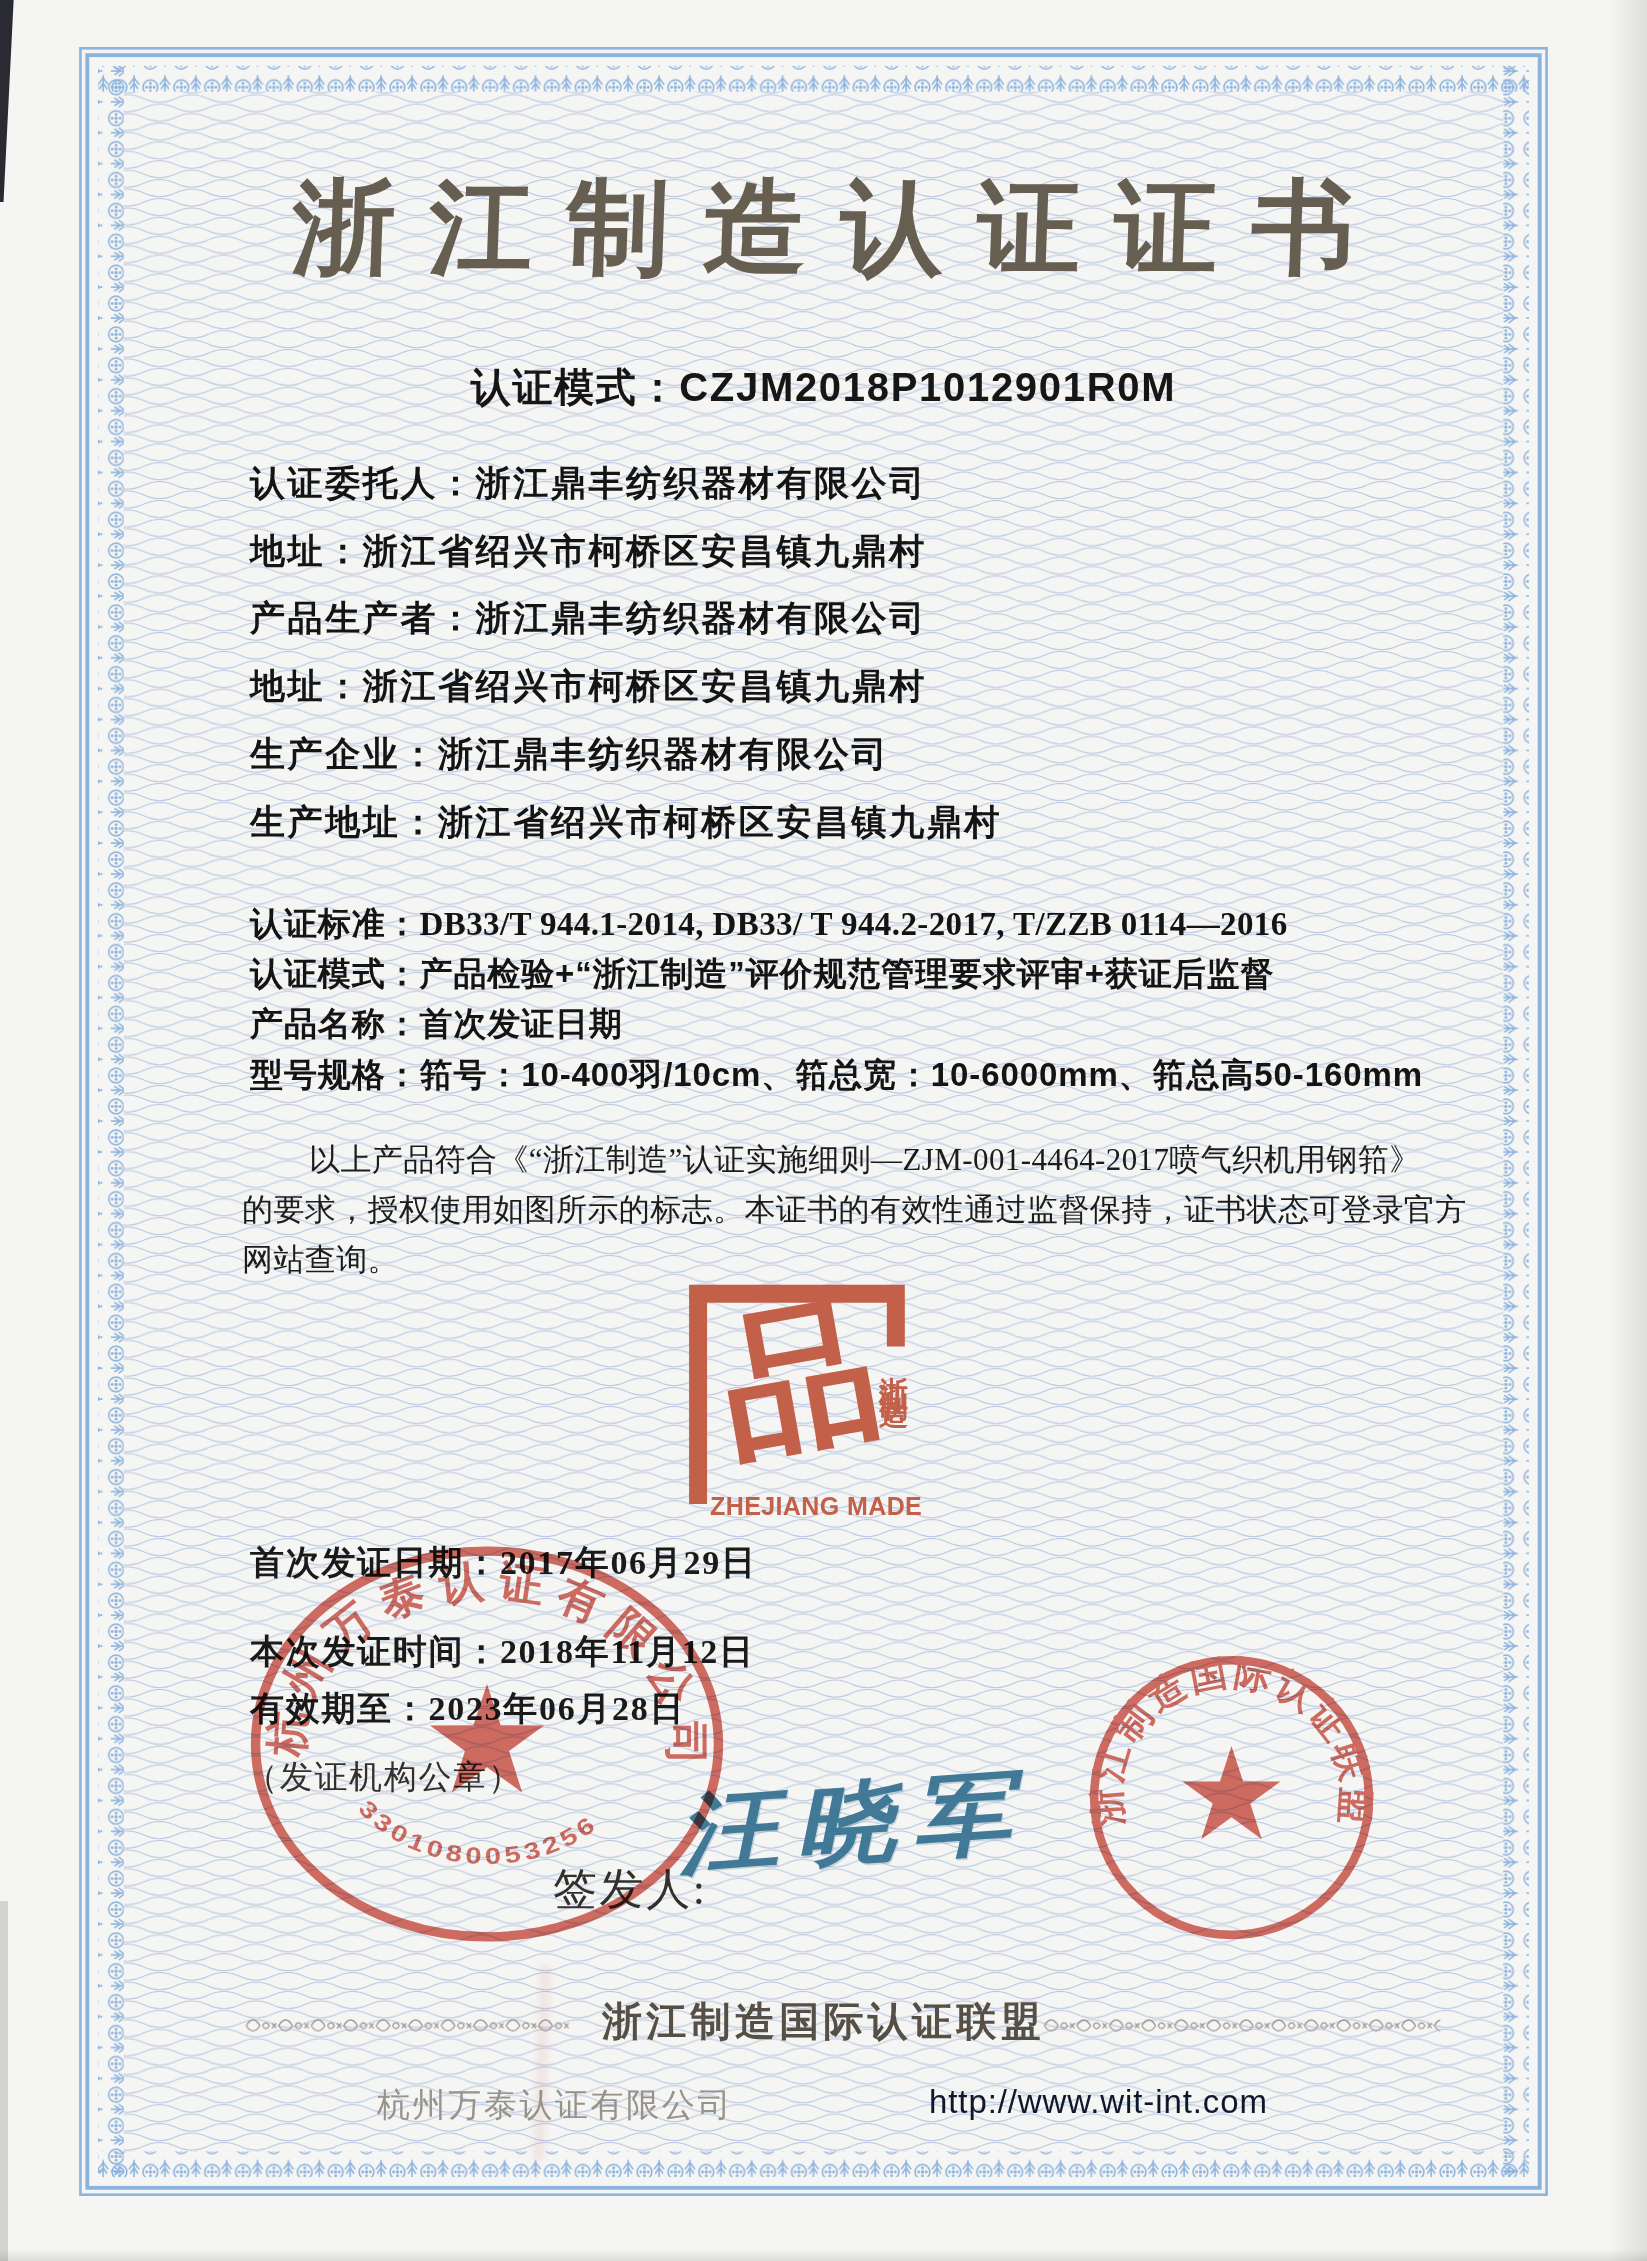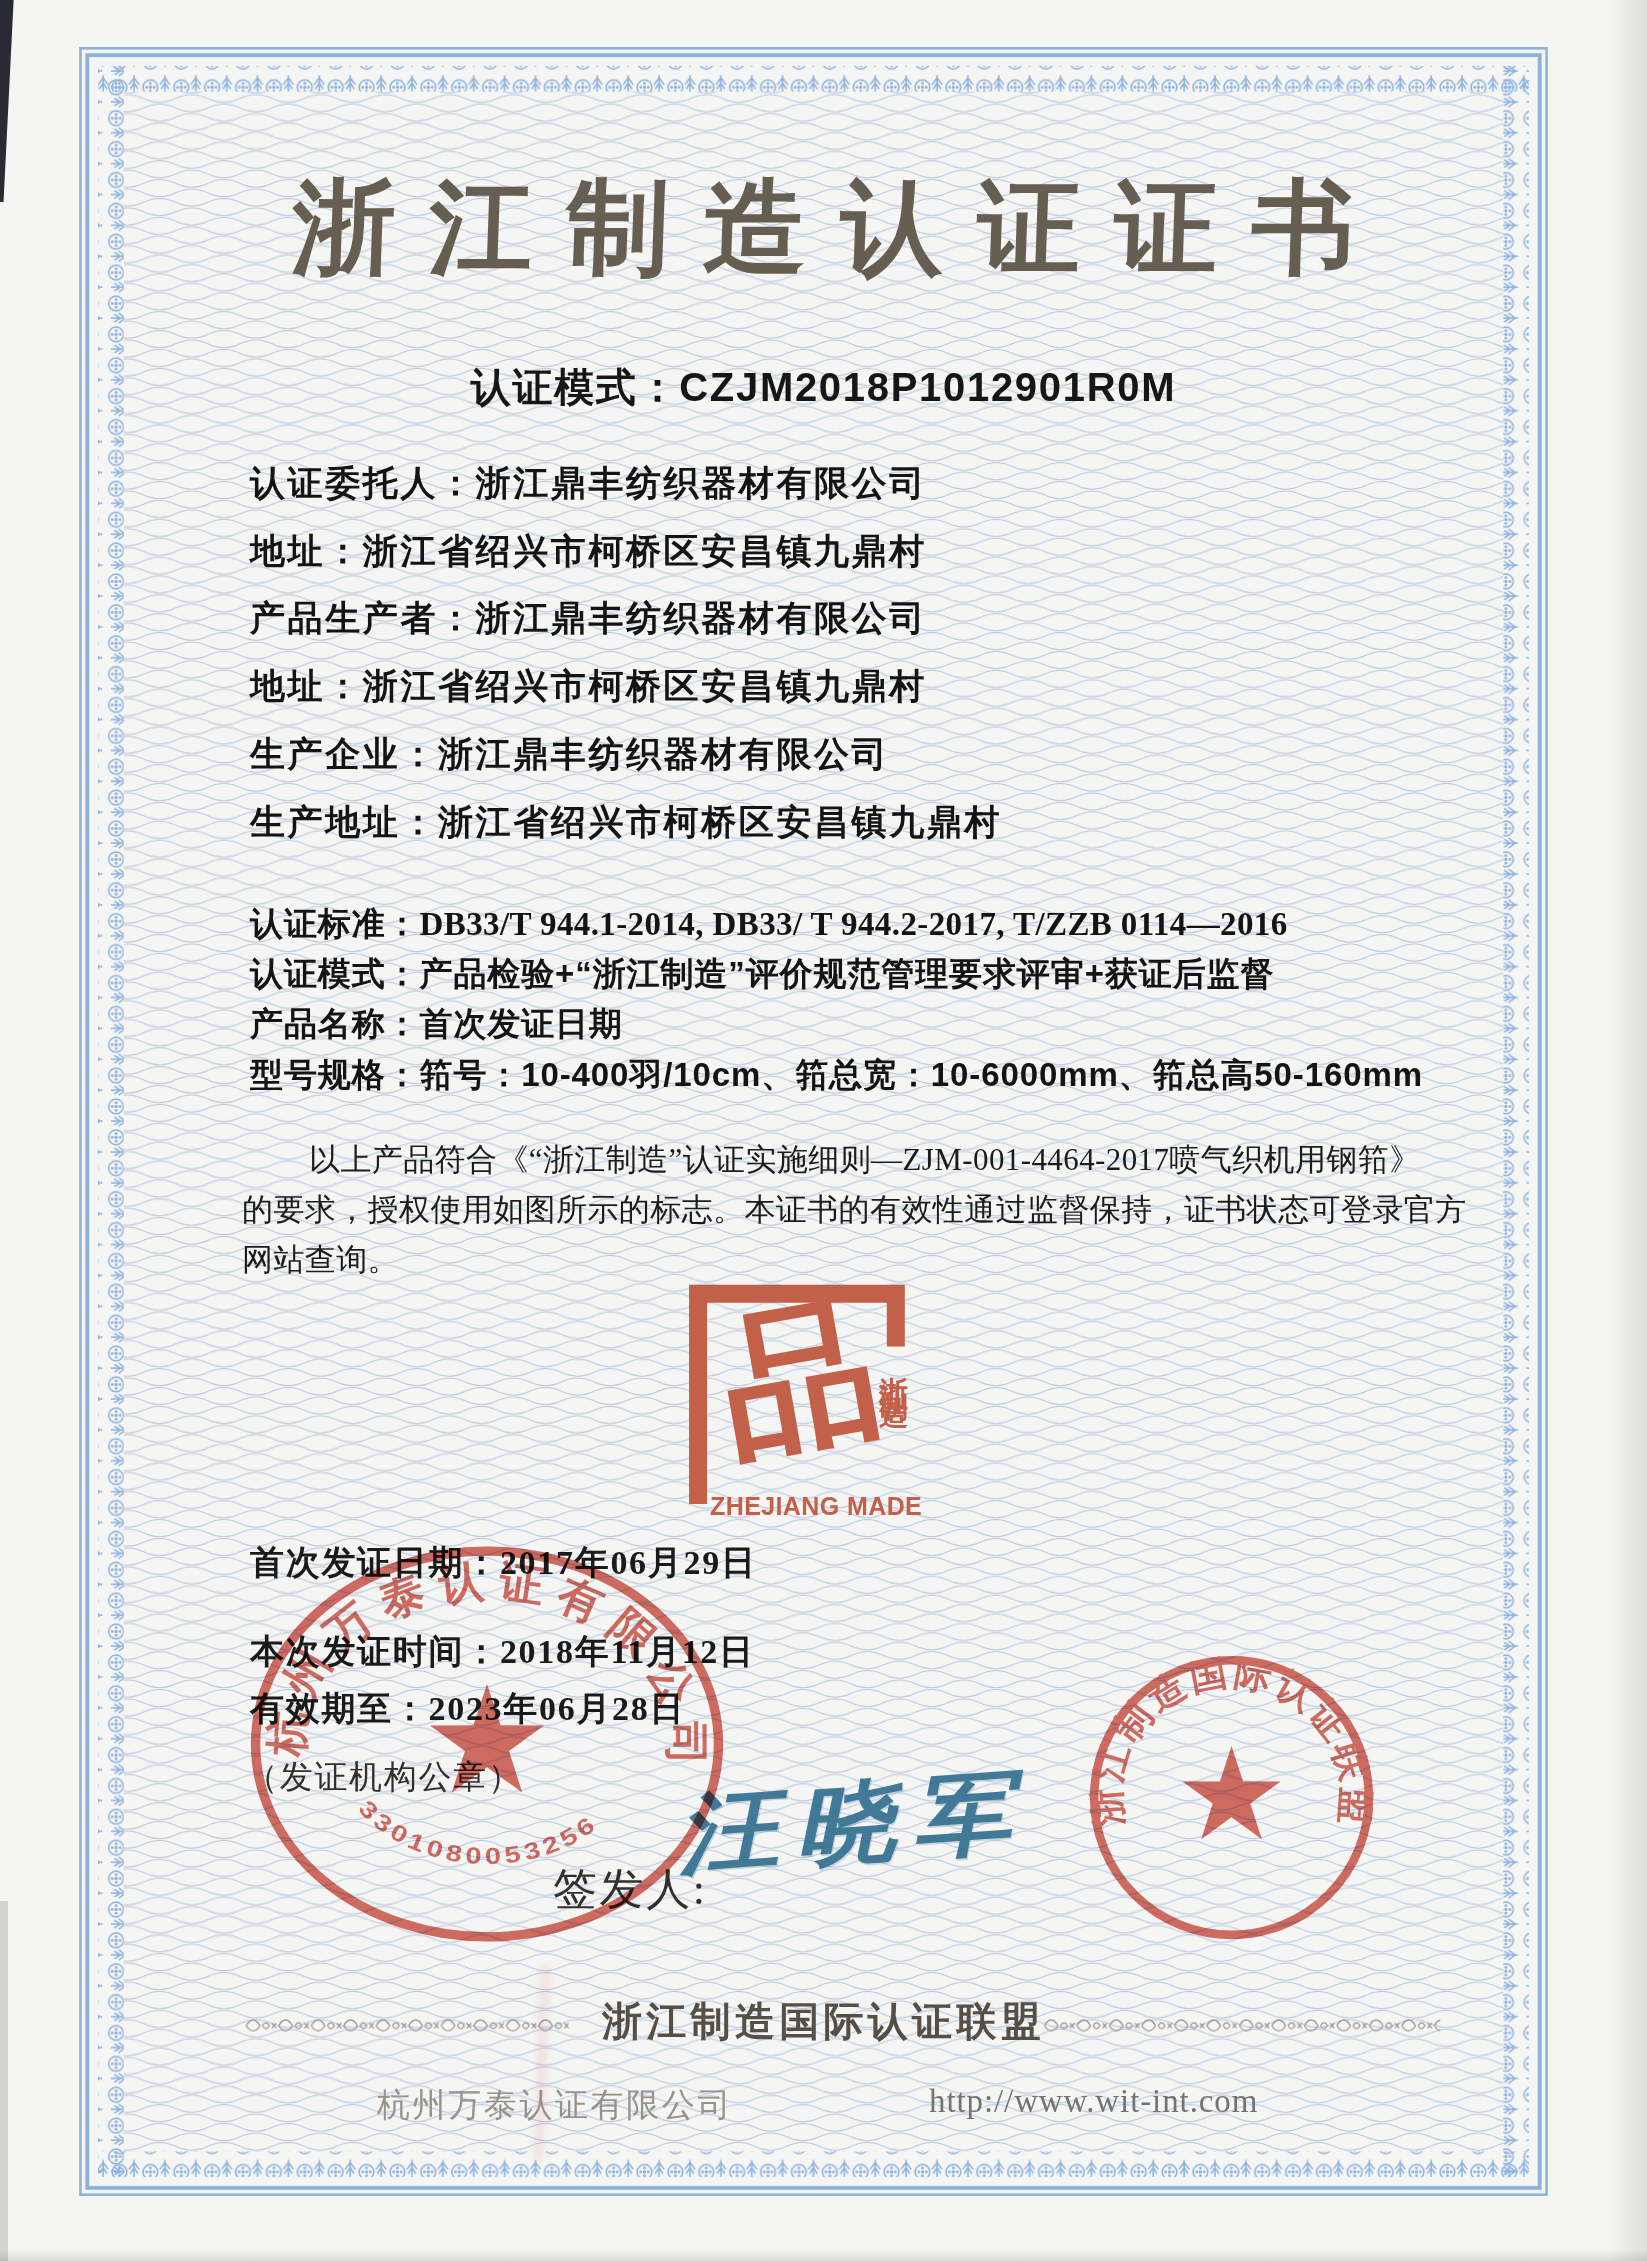--- a/index.html
+++ b/index.html
@@ -94,22 +94,22 @@
   
   .banner-text{left:0;top:1994px;width:100%;text-align:center;
     font-family:"Liberation Serif",serif;font-weight:700;font-size:40px;
     letter-spacing:4.3px;color:var(--banner-ink);z-index:5;}
   .rule{top:2018px;height:15.4px;z-index:5;}
   .rule-left{left:244px;}
   .rule-right{left:1042px;}
   .rule path{stroke:#9b948a;stroke-width:1.5;fill:none;}
   .footer-company{left:377px;top:2083px;font-family:"Liberation Serif",serif;
     font-size:33px;letter-spacing:2.6px;color:var(--footer-gray);z-index:5;}
-  .footer-url{left:929px;top:2083px;font-family:Liberation Serif, serif;
-    font-size:33px;letter-spacing:0.9px;color:#737373;z-index:5;}
+  .footer-url{left:929px;top:2083px;font-family:Liberation Sans, sans-serif;
+    font-size:33px;letter-spacing:0.9px;color:#0f172a;z-index:5;}
 
   .bleed{left:536px;top:1964px;width:12px;height:197px;border-radius:6.9px;
     background:rgba(214,120,120,.12);filter:blur(2.6px);transform:rotate(2deg);z-index:3;}
 </style>
 </head>
 <body>
 
 <svg class="abs frame-svg" width="1469" height="2149" viewBox="0 0 1712 2505">
   <defs>
     <pattern id="waves" width="150" height="22" patternUnits="userSpaceOnUse">

